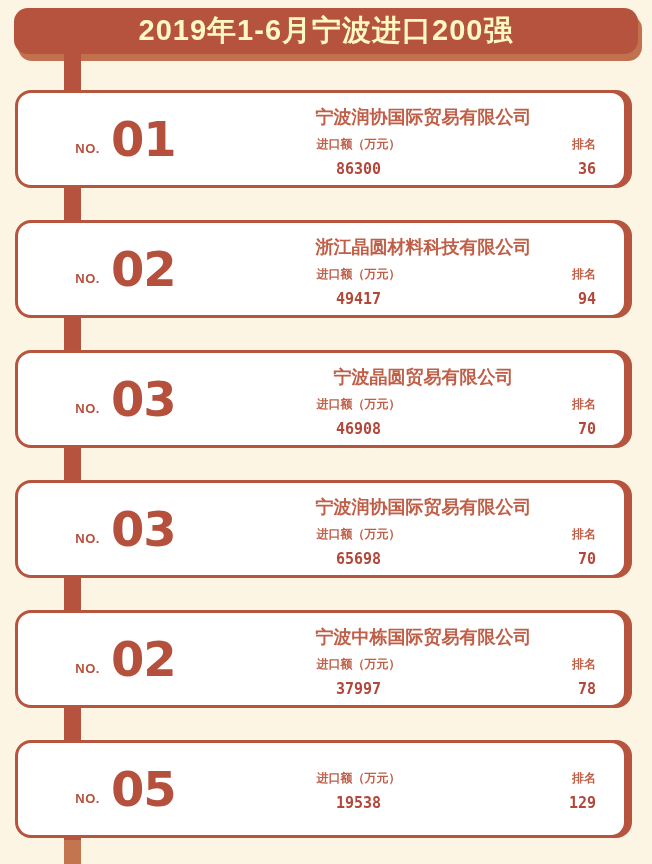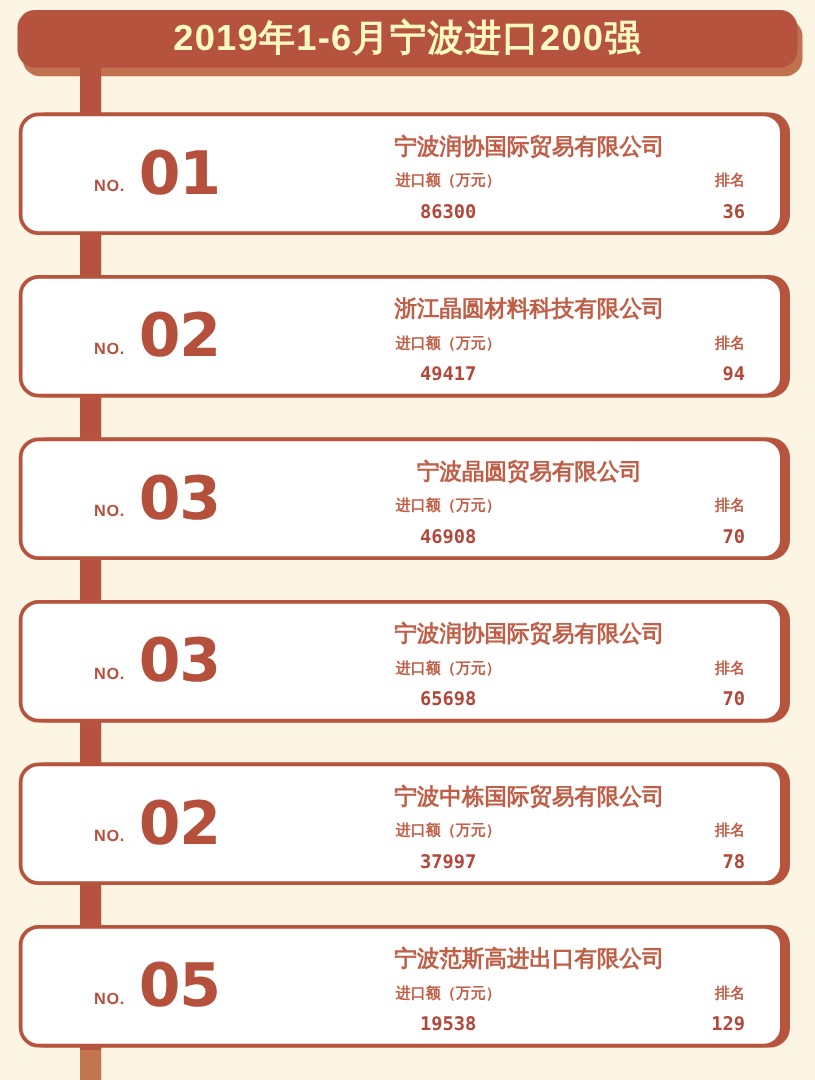--- a/index.html
+++ b/index.html
@@ -208,21 +208,20 @@
       </div>
     </div>
   </div>
 
   <div class="card">
     <div class="card-no">
       <span class="no-prefix">NO.</span>
       <span class="no-num">05</span>
     </div>
     <div class="card-right">
-      <div class="company">宁波范斯高进出口有限公司</div>
       <div class="stats-row">
         <div class="col-amount">
           <div class="stat-label">进口额（万元）</div>
           <div class="stat-value">19538</div>
         </div>
         <div class="col-rank">
           <div class="stat-label">排名</div>
           <div class="stat-value">129</div>
         </div>
       </div>

